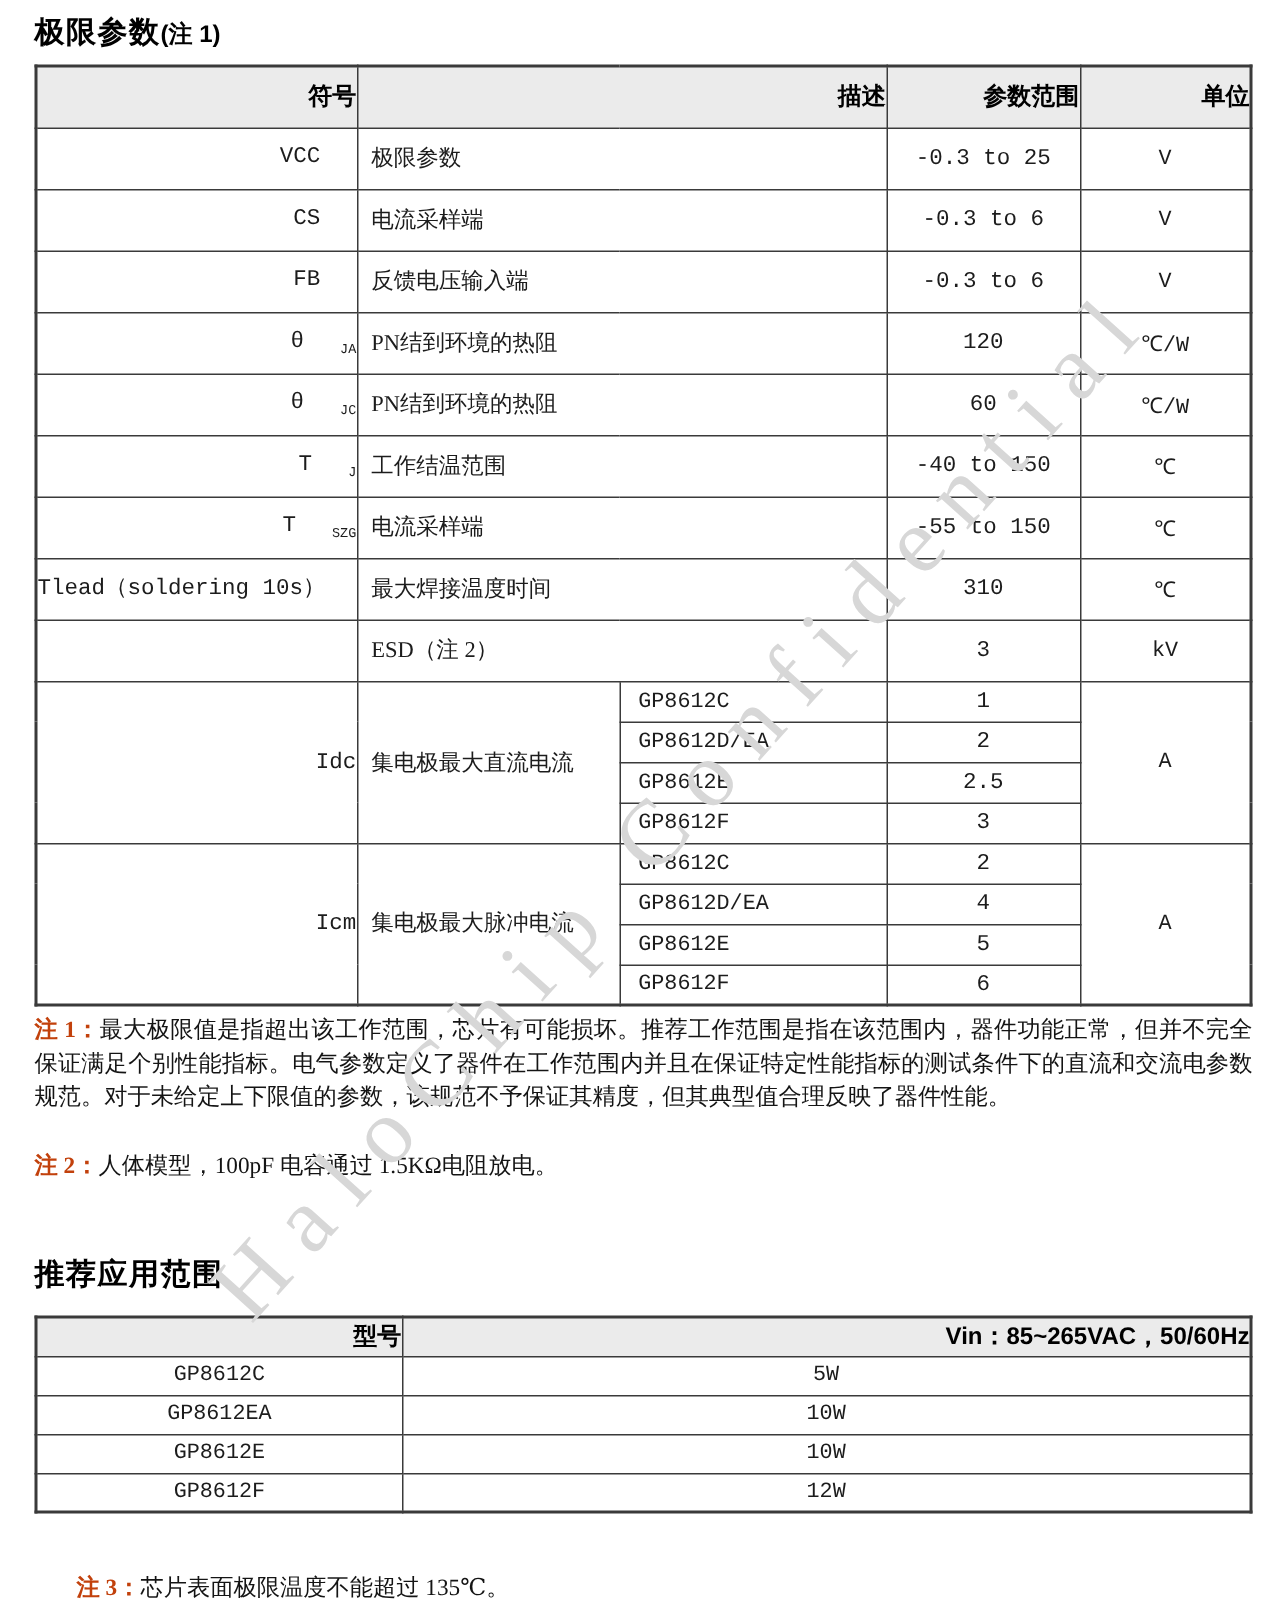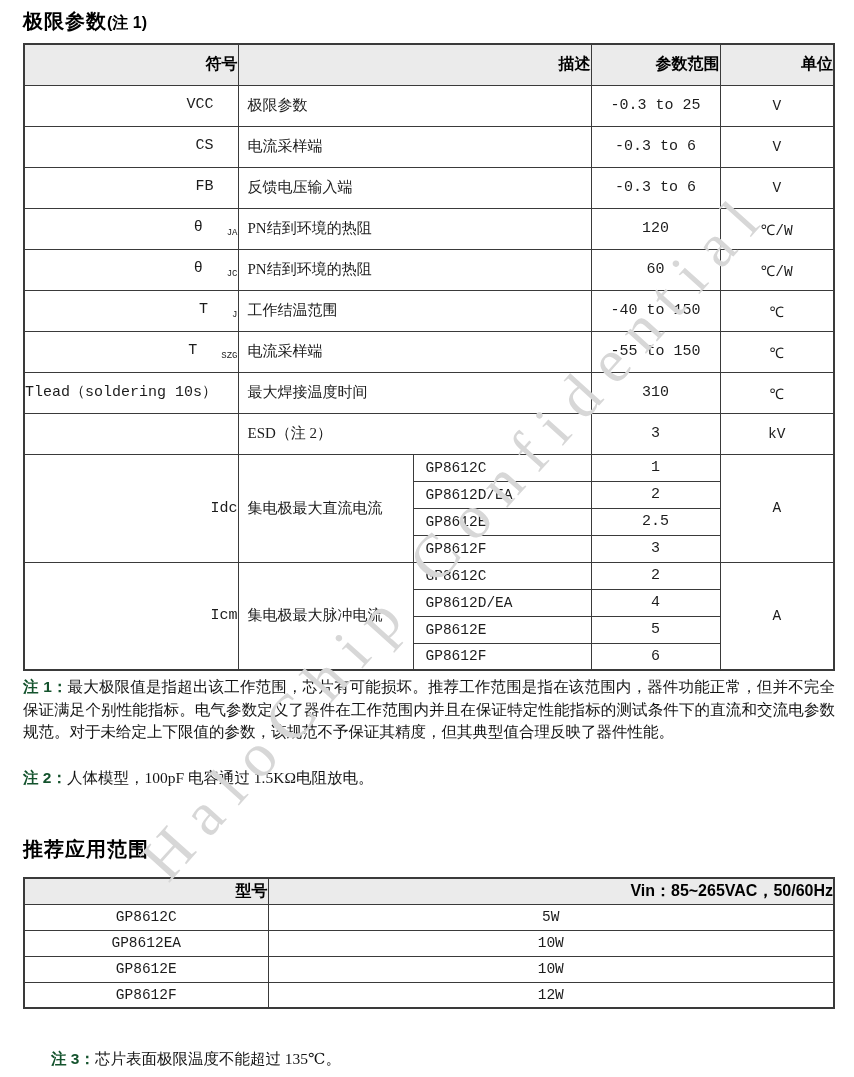--- a/index.html
+++ b/index.html
@@ -54,22 +54,22 @@
   #t2 td { height:26px; text-align:center; font-family:"Liberation Mono","DejaVu Sans Mono",monospace; font-size:14.5px; }
 
   .notes {
     position:absolute; left:23px; width:812px;
     font-size:15.5px; line-height:22.6px; text-align:justify; color:#141414;
   }
   #note1 { top:676px; }
   #note2 { top:767px; }
   #note3 { top:1048px;margin-left:28px; }
   .note-label {
-    font-family:Liberation Sans, sans-serif;
-    font-weight:bold; color:#14532d;
+    font-family:Liberation Serif, serif;
+    font-weight:bold; color:#c2410c;
   }
 
   .watermark {
     position:absolute; left:455px; top:535px;
     transform:translate(-50%,-50%) rotate(-48deg);
     font-family:"Liberation Serif","DejaVu Serif",serif;
     font-size:62px; letter-spacing:16px; white-space:nowrap;
     color:#d7d7d7; z-index:9; pointer-events:none;
   }
 </style>

